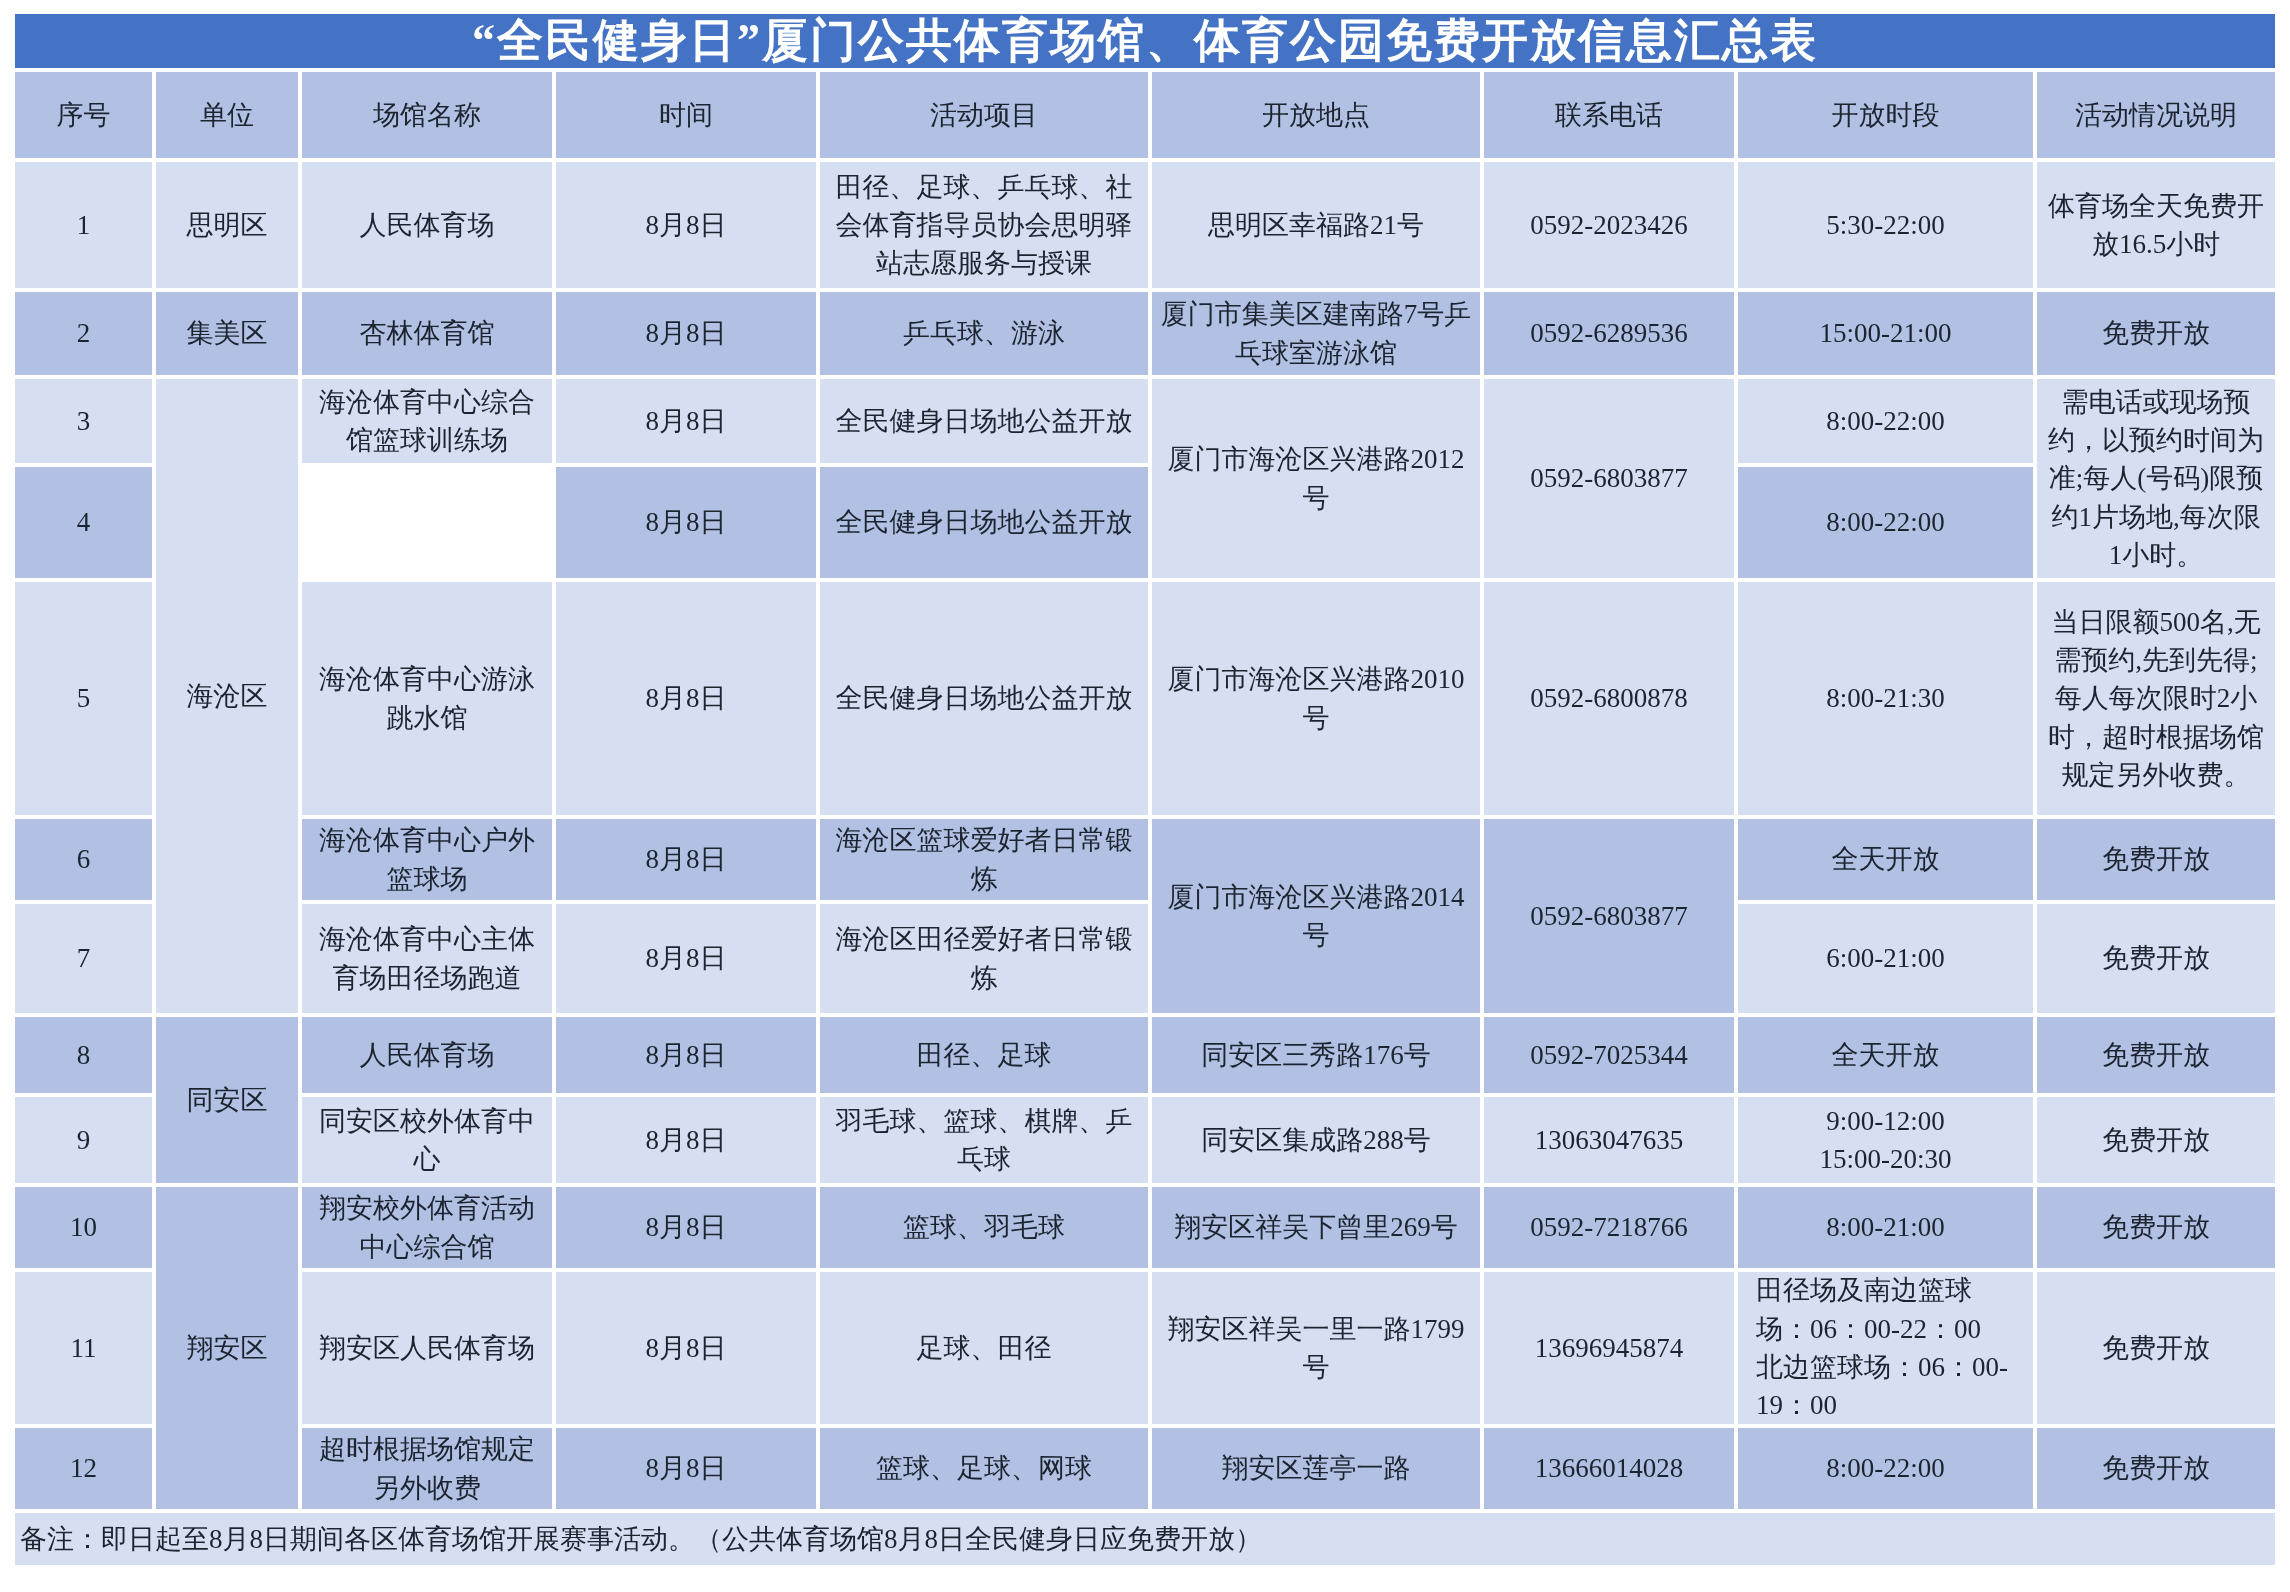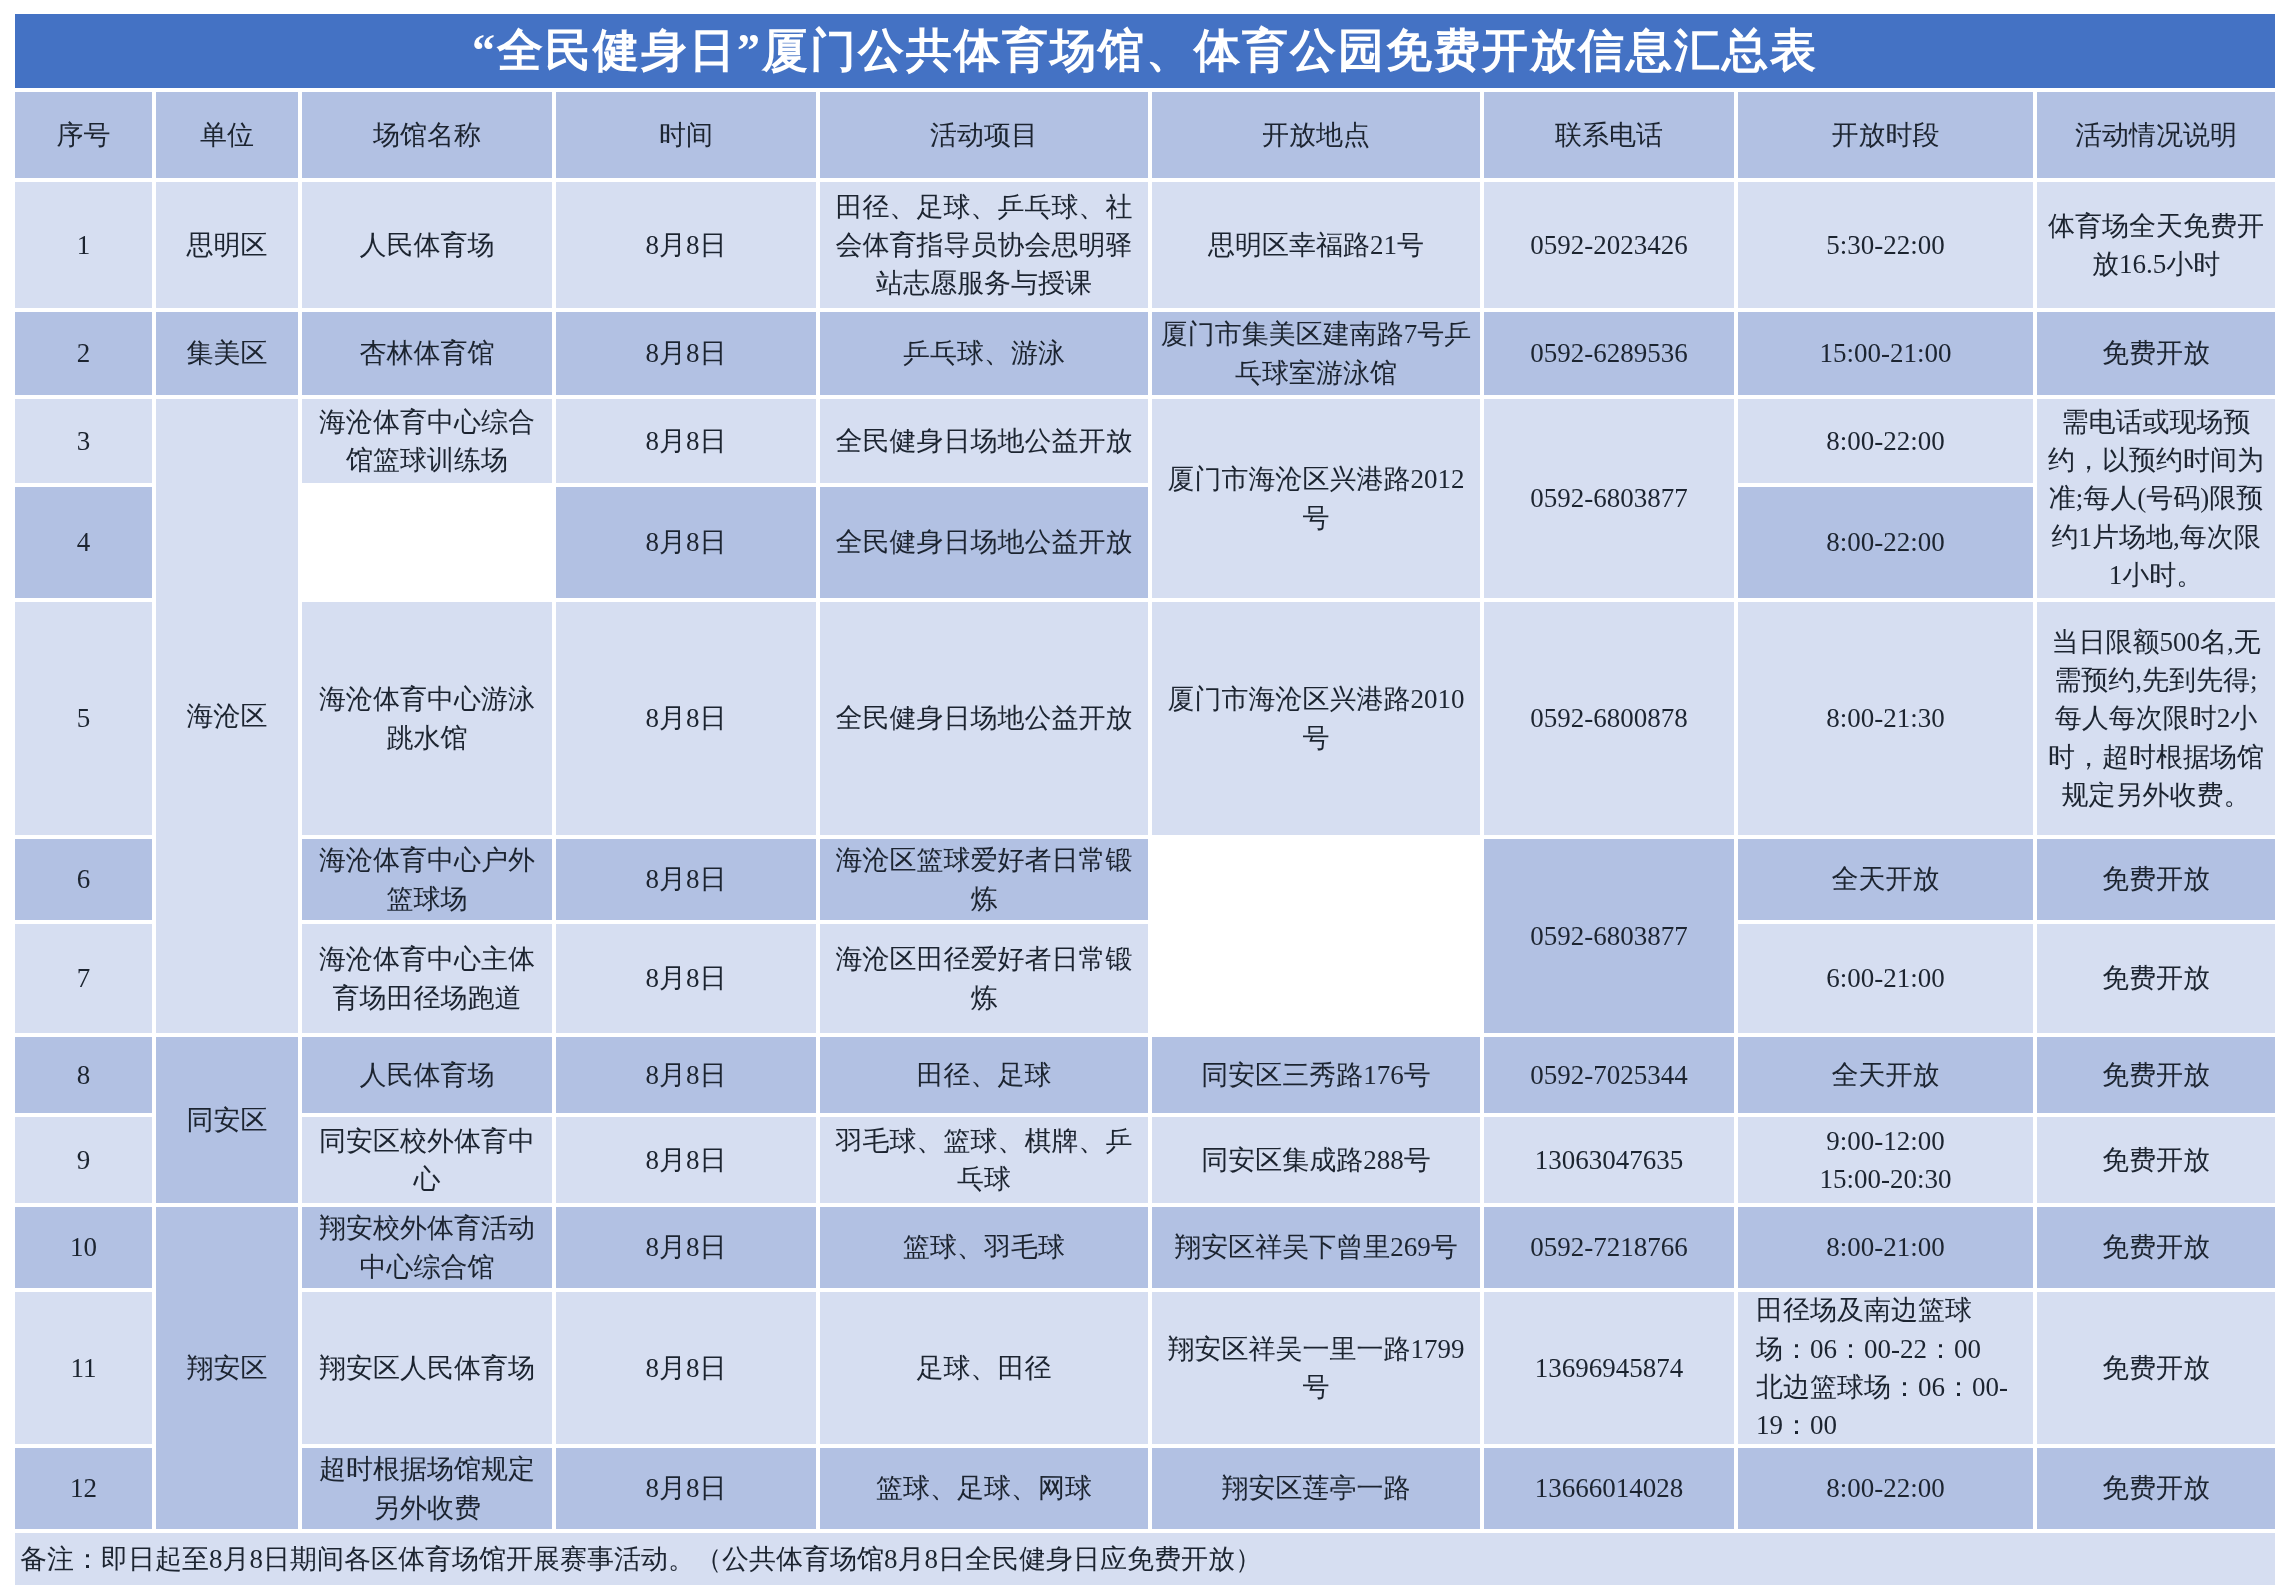--- a/index.html
+++ b/index.html
@@ -17,21 +17,21 @@
     color: var(--text);
     font-family: "Liberation Serif", "DejaVu Serif", serif;
   }
   .sheet {
     width: 2290px;
     padding: 14px 15px 10px 15px;
   }
   .title-bar {
     background: var(--title-bar);
     color: var(--title-text);
-    height: 74px;
+    height: 54px;
     display: flex;
     align-items: center;
     justify-content: center;
     font-size: 46px;
     font-weight: bold;
     letter-spacing: 2px;
     margin-bottom: 4px;
   }
   .grid {
     display: grid;
@@ -120,20 +120,21 @@
       <div class="cell light" style="grid-area: 6 / 4;">8月8日</div>
       <div class="cell light" style="grid-area: 6 / 5;">全民健身日场地公益开放</div>
       <div class="cell light" style="grid-area: 6 / 6;">厦门市海沧区兴港路2010号</div>
       <div class="cell light" style="grid-area: 6 / 7;">0592-6800878</div>
       <div class="cell light" style="grid-area: 6 / 8;">8:00-21:30</div>
       <div class="cell light" style="grid-area: 6 / 9;">当日限额500名,无需预约,先到先得;每人每次限时2小时，超时根据场馆规定另外收费。</div>
       <div class="cell dark" style="grid-area: 7 / 1;">6</div>
       <div class="cell dark" style="grid-area: 7 / 3;">海沧体育中心户外篮球场</div>
       <div class="cell dark" style="grid-area: 7 / 4;">8月8日</div>
       <div class="cell dark" style="grid-area: 7 / 5;">海沧区篮球爱好者日常锻炼</div>
+      <div class="cell dark" style="grid-area: 7 / 6 / span 2;">厦门市海沧区兴港路2014号</div>
       <div class="cell dark" style="grid-area: 7 / 7 / span 2;">0592-6803877</div>
       <div class="cell dark" style="grid-area: 7 / 8;">全天开放</div>
       <div class="cell dark" style="grid-area: 7 / 9;">免费开放</div>
       <div class="cell light" style="grid-area: 8 / 1;">7</div>
       <div class="cell light" style="grid-area: 8 / 3;">海沧体育中心主体育场田径场跑道</div>
       <div class="cell light" style="grid-area: 8 / 4;">8月8日</div>
       <div class="cell light" style="grid-area: 8 / 5;">海沧区田径爱好者日常锻炼</div>
       <div class="cell light" style="grid-area: 8 / 8;">6:00-21:00</div>
       <div class="cell light" style="grid-area: 8 / 9;">免费开放</div>
       <div class="cell dark" style="grid-area: 9 / 1;">8</div>

